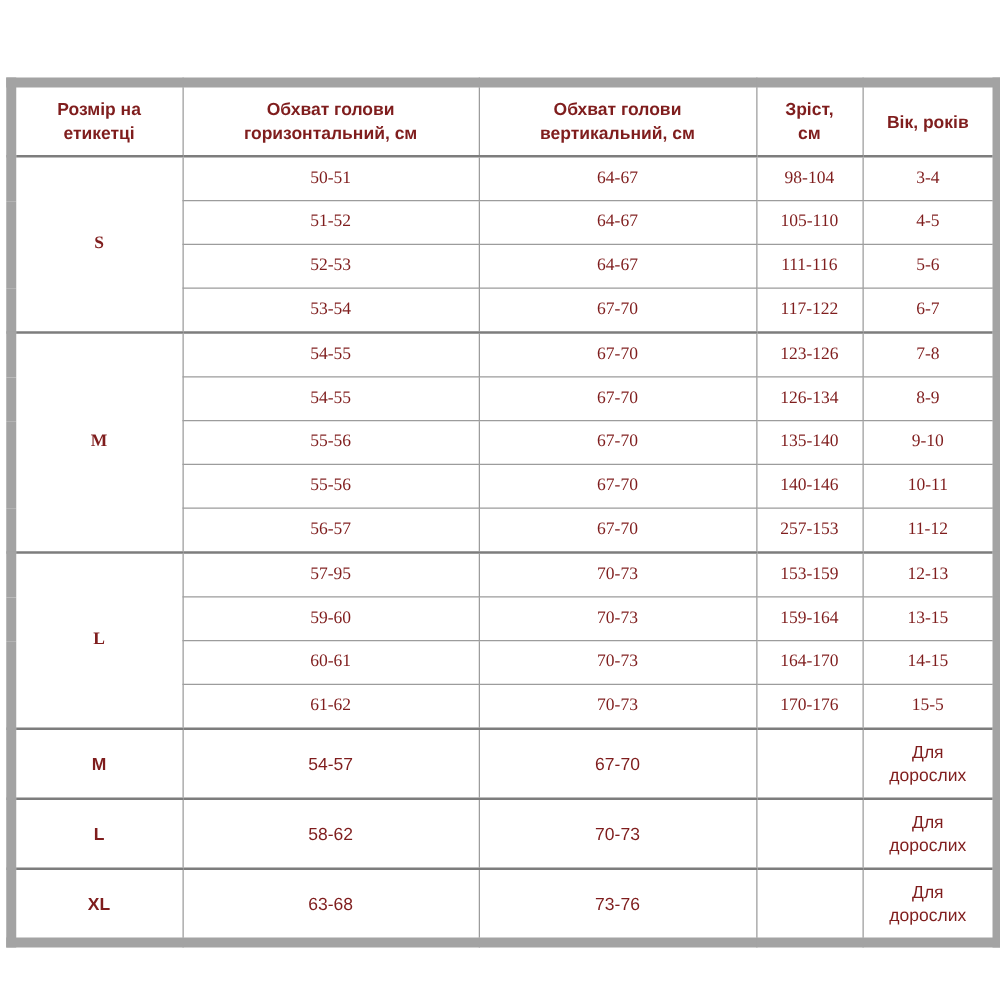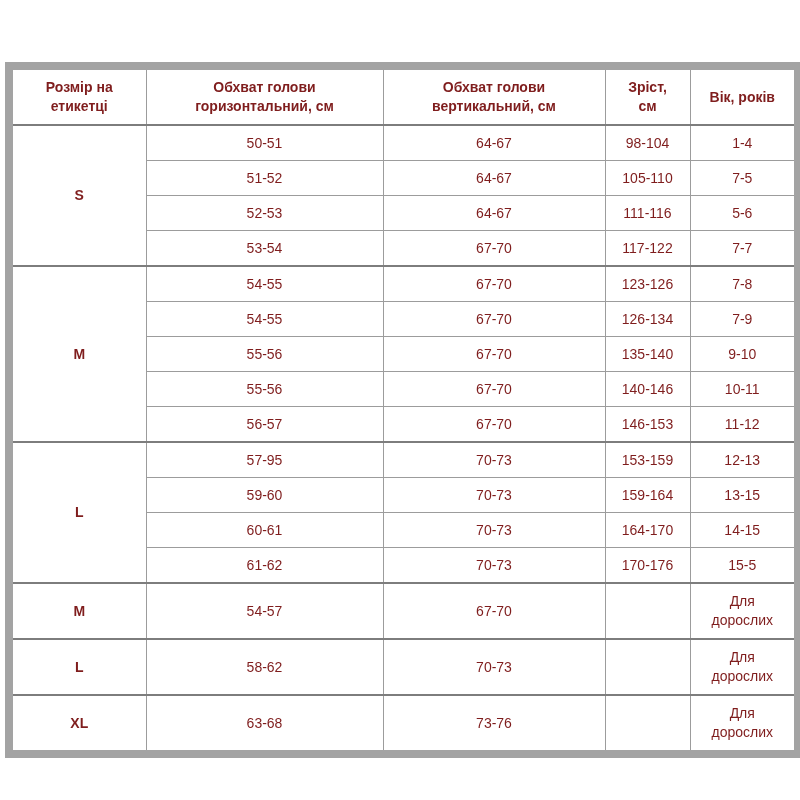--- a/index.html
+++ b/index.html
@@ -33,20 +33,21 @@
     padding: 2px 4px;
     overflow: hidden;
   }
   table.size-chart thead th {
     font-weight: bold;
     height: 50px;
     border-bottom: 2px solid #7d7d7d;
   }
   table.size-chart tbody tr.child-row td {
     height: 30px;
+    font-family: Liberation Serif, serif;
   }
   table.size-chart tbody tr.adult-row td {
     height: 50px;
   }
   table.size-chart td.size-cell {
     font-weight: bold;
   }
   table.size-chart tbody tr.group-start td {
     border-top: 2px solid #7d7d7d;
   }
@@ -75,69 +76,69 @@
 см</th>
           <th>Вік, років</th>
         </tr>
       </thead>
     <tbody>
         <tr class="child-row group-start">
           <td rowspan="4" class="size-cell">S</td>
           <td>50-51</td>
           <td>64-67</td>
           <td>98-104</td>
-          <td>1-4</td>
+          <td>3-4</td>
         </tr>
         <tr class="child-row">
           <td>51-52</td>
           <td>64-67</td>
           <td>105-110</td>
-          <td>7-5</td>
+          <td>4-5</td>
         </tr>
         <tr class="child-row">
           <td>52-53</td>
           <td>64-67</td>
           <td>111-116</td>
           <td>5-6</td>
         </tr>
         <tr class="child-row">
           <td>53-54</td>
           <td>67-70</td>
           <td>117-122</td>
-          <td>7-7</td>
+          <td>6-7</td>
         </tr>
         <tr class="child-row group-start">
           <td rowspan="5" class="size-cell">M</td>
           <td>54-55</td>
           <td>67-70</td>
           <td>123-126</td>
           <td>7-8</td>
         </tr>
         <tr class="child-row">
           <td>54-55</td>
           <td>67-70</td>
           <td>126-134</td>
-          <td>7-9</td>
+          <td>8-9</td>
         </tr>
         <tr class="child-row">
           <td>55-56</td>
           <td>67-70</td>
           <td>135-140</td>
           <td>9-10</td>
         </tr>
         <tr class="child-row">
           <td>55-56</td>
           <td>67-70</td>
           <td>140-146</td>
           <td>10-11</td>
         </tr>
         <tr class="child-row">
           <td>56-57</td>
           <td>67-70</td>
-          <td>146-153</td>
+          <td>257-153</td>
           <td>11-12</td>
         </tr>
         <tr class="child-row group-start">
           <td rowspan="4" class="size-cell">L</td>
           <td>57-95</td>
           <td>70-73</td>
           <td>153-159</td>
           <td>12-13</td>
         </tr>
         <tr class="child-row">

